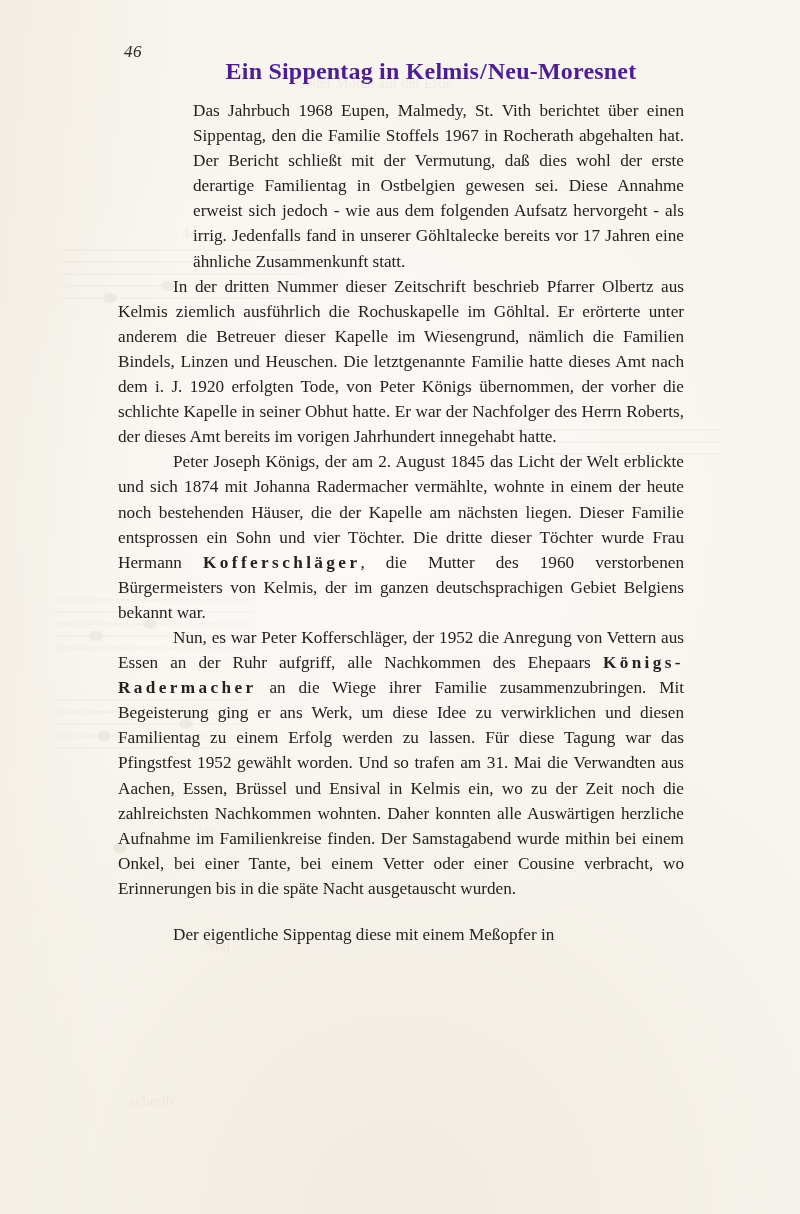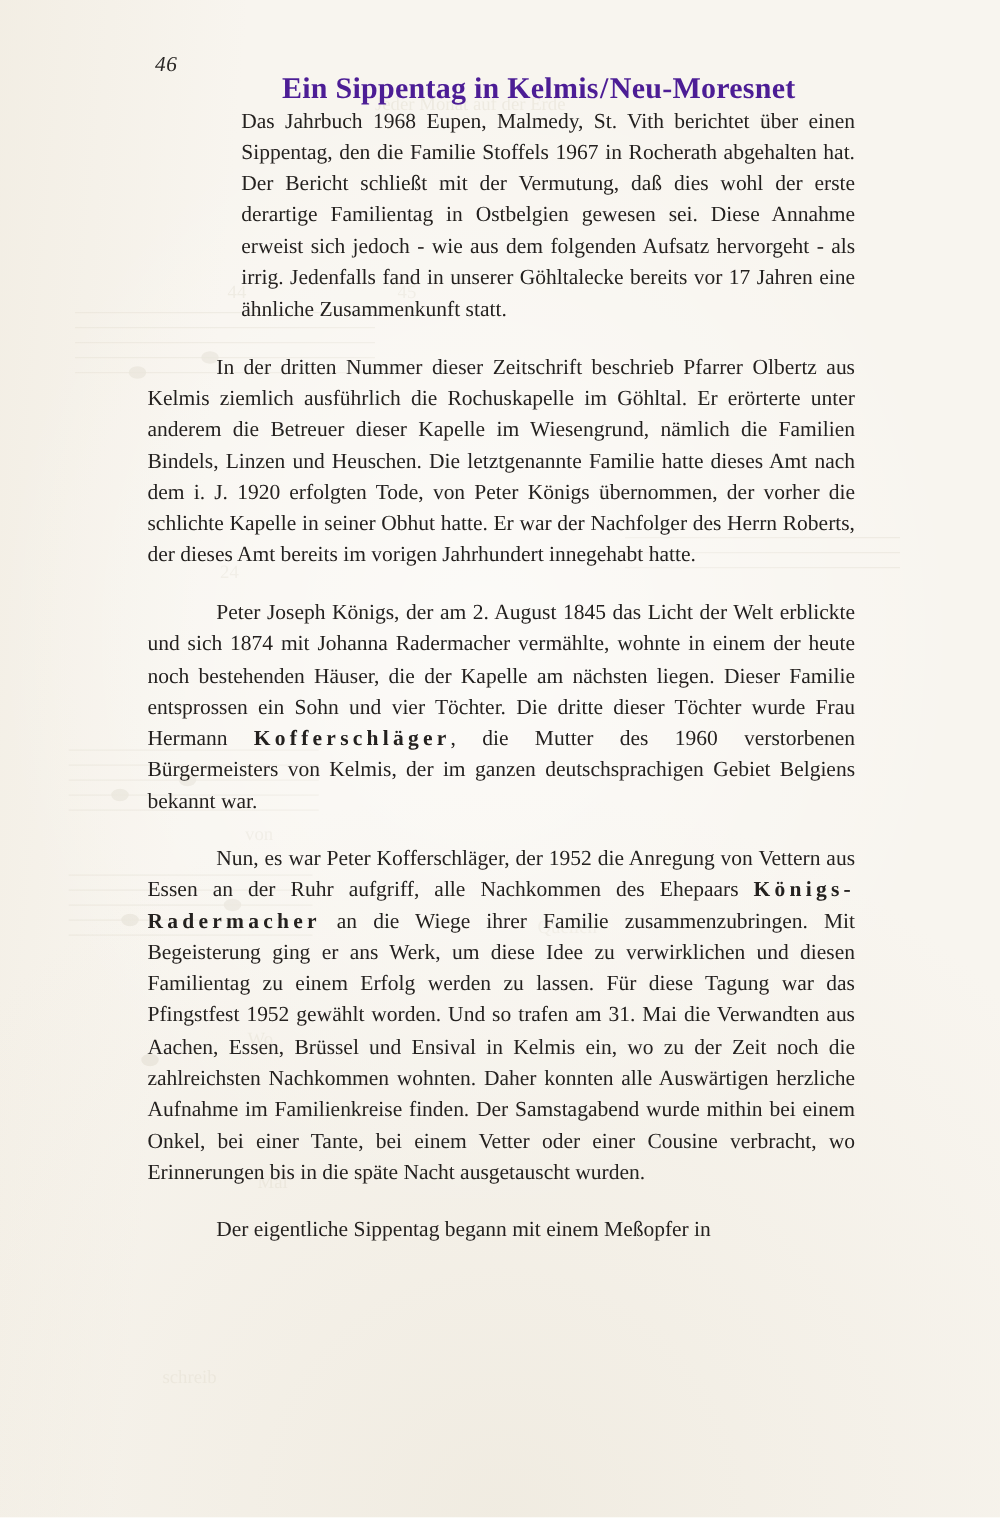--- a/index.html
+++ b/index.html
@@ -76,21 +76,21 @@
     width: 506px;
     white-space: nowrap;
   }
   .title-sep {
     font-weight: bold;
     padding: 0 1px;
   }
 
   .body-text {
     position: absolute;
-    top: 84px;
+    top: 98px;
     left: 0;
     width: 566px;
   }
 
   p {
     margin: 0;
     font-size: 17.2px;
     line-height: 25.1px;
     text-align: justify;
     text-justify: inter-word;
@@ -100,21 +100,20 @@
 
   
   p.intro {
     margin-left: 75px;
     width: 491px;
     text-indent: 0;
   }
 
   p.para {
     text-indent: 55px;
-    margin-top: 21px;
   }
 
   p.para-last {
     text-indent: 55px;
     margin-top: 21px;
   }
 
   
   .spaced {
     letter-spacing: 3.4px;
@@ -187,18 +186,18 @@
     <div class="body-text">
 
       <p class="intro">Das Jahrbuch 1968 Eupen, Malmedy, St. Vith berichtet über einen Sippentag, den die Familie Stoffels 1967 in Rocherath abgehalten hat. Der Bericht schließt mit der Vermutung, daß dies wohl der erste derartige Familientag in Ostbelgien gewesen sei. Diese Annahme erweist sich jedoch - wie aus dem folgenden Aufsatz hervorgeht - als irrig. Jedenfalls fand in unserer Göhltalecke bereits vor 17 Jahren eine ähnliche Zusammenkunft statt.</p>
 
       <p class="para">In der dritten Nummer dieser Zeitschrift beschrieb Pfarrer Olbertz aus Kelmis ziemlich ausführlich die Rochuskapelle im Göhltal. Er erörterte unter anderem die Betreuer dieser Kapelle im Wiesengrund, nämlich die Familien Bindels, Linzen und Heuschen. Die letztgenannte Familie hatte dieses Amt nach dem i. J. 1920 erfolgten Tode, von Peter Königs übernommen, der vorher die schlichte Kapelle in seiner Obhut hatte. Er war der Nachfolger des Herrn Roberts, der dieses Amt bereits im vorigen Jahrhundert innegehabt hatte.</p>
 
       <p class="para"><span>Peter Joseph Königs, der am 2. August 1845 das Licht der Welt erblickte und sich 1874 mit Johanna Radermacher vermählte, wohnte in einem der heute noch bestehenden Häuser, die der Kapelle am nächsten liegen. Dieser Familie entsprossen ein Sohn und vier Töchter. Die dritte dieser Töchter wurde Frau Hermann </span><span class="spaced">Kofferschläger</span><span>, die Mutter des 1960 verstorbenen Bürgermeisters von Kelmis, der im ganzen deutschsprachigen Gebiet Belgiens bekannt war.</span></p>
 
       <p class="para"><span>Nun, es war Peter Kofferschläger, der 1952 die Anregung von Vettern aus Essen an der Ruhr aufgriff, alle Nachkommen des Ehepaars </span><span class="spaced">Königs-Radermacher</span><span> an die Wiege ihrer Familie zusammenzubringen. Mit Begeisterung ging er ans Werk, um diese Idee zu verwirklichen und diesen Familientag zu einem Erfolg werden zu lassen. Für diese Tagung war das Pfingstfest 1952 gewählt worden. Und so trafen am 31. Mai die Verwandten aus Aachen, Essen, Brüssel und Ensival in Kelmis ein, wo zu der Zeit noch die zahlreichsten Nachkommen wohnten. Daher konnten alle Auswärtigen herzliche Aufnahme im Familienkreise finden. Der Samstagabend wurde mithin bei einem Onkel, bei einer Tante, bei einem Vetter oder einer Cousine verbracht, wo Erinnerungen bis in die späte Nacht ausgetauscht wurden.</span></p>
 
-      <p class="para-last">Der eigentliche Sippentag begann mit einem Meßopfer in</p>
+      <p class="para-last">Der eigentliche Sippentag diese mit einem Meßopfer in</p>
 
     </div>
   </div>
 
 </div>
 
 </body></html>

